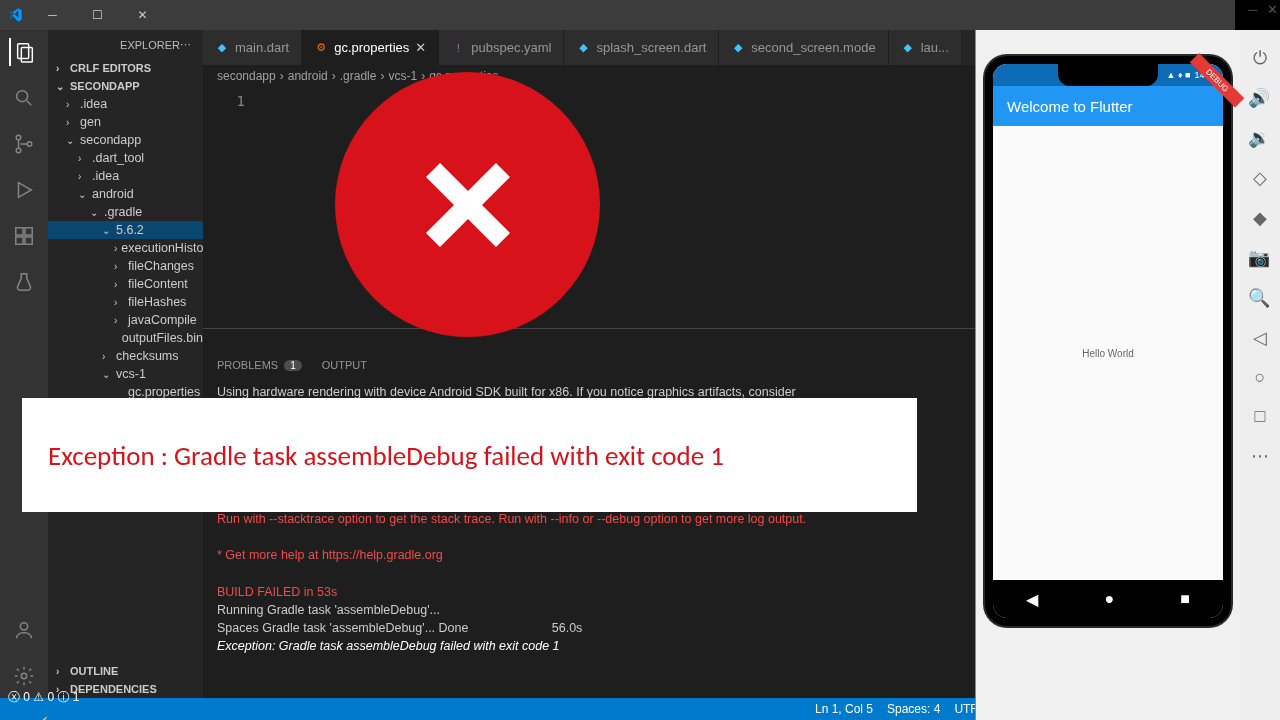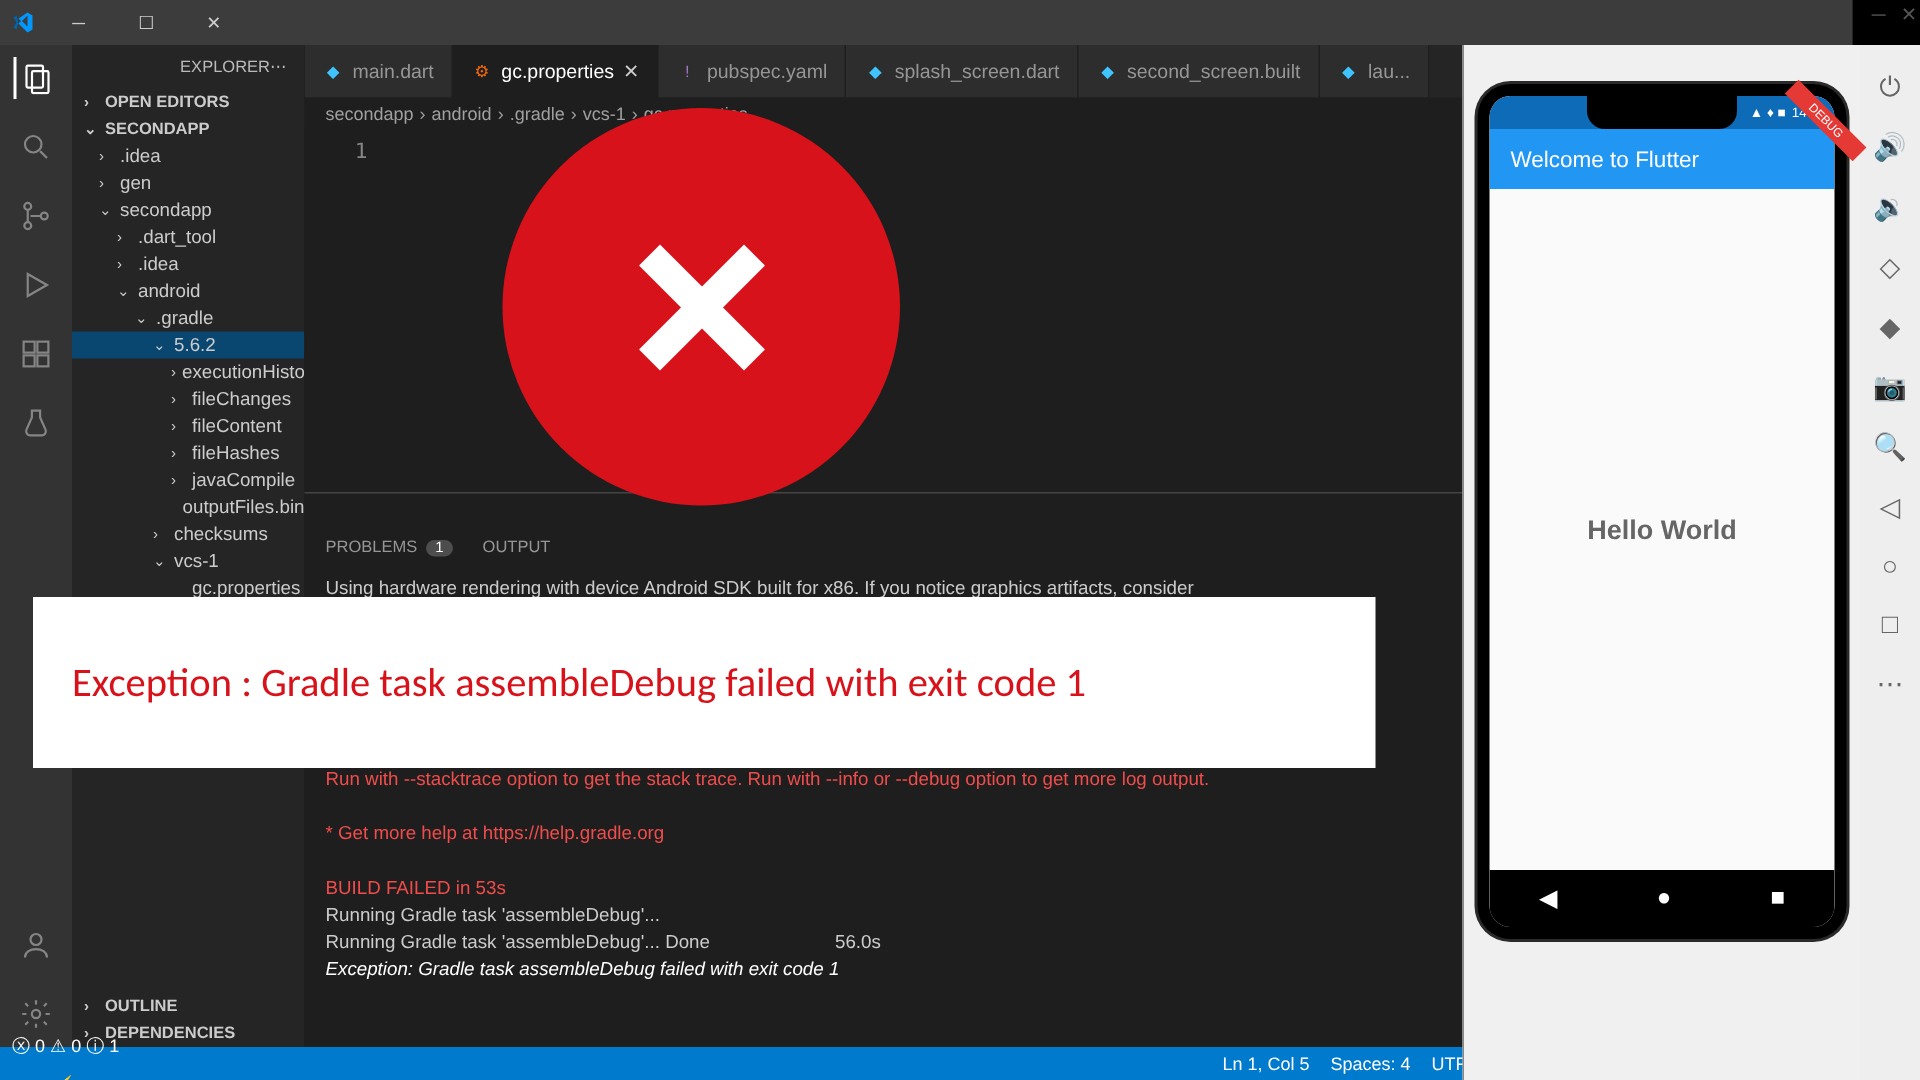--- a/index.html
+++ b/index.html
@@ -44,21 +44,21 @@
 .sb-left { display:flex; gap:10px; align-items:center;flex-direction:column;}
 .sb-right { margin-left:auto; display:flex; gap:14px; align-items:center;}
 .emulator { position:absolute; right:0; top:30px; width:305px; height:690px; background:#f0f0f0; border-left:1px solid #888; display:flex;}
 .emu-win-ctrl { position:absolute; right:2px; top:-28px; display:flex; gap:10px; color:#555; font-size:13px;}
 .emu-body { flex:1; display:flex; align-items:flex-start; justify-content:center; padding-top:26px;}
 .phone { width:246px; height:570px; background:#000; border-radius:22px; padding:8px; position:relative; box-shadow:0 0 0 2px #2a2a2a;}
 .phone-screen { width:100%; height:100%; background:#fafafa; border-radius:14px; overflow:hidden; display:flex; flex-direction:column;}
 .notch { position:absolute; top:8px; left:50%; transform:translateX(-50%); width:100px; height:22px; background:#000; border-radius:0 0 12px 12px; z-index:5;}
 .p-status { height:22px; background:#0d6bb7; display:flex; justify-content:flex-end; align-items:center; padding:0 6px; gap:4px; color:#fff; font-size:9px;}
 .appbar { height:40px; background:#2196f3; color:#fff; display:flex; align-items:center; padding:0 14px; font-size:15px; font-weight:500;}
-.p-content { flex:1; display:flex; align-items:center; justify-content:center; font-size:18px; color:#666;font-weight:bold;}
+.p-content { flex:1; display:flex; align-items:center; justify-content:center; font-size:10px; color:#666;}
 .navbar { height:38px; background:#000; display:flex; align-items:center; justify-content:space-around; color:#fff;}
 .debug-banner { position:absolute; top:18px; right:-18px; background:#e53935; color:#fff; font-size:8px; padding:2px 18px; transform:rotate(45deg); z-index:6;}
 .emu-toolbar { width:40px; background:#eeeeee; display:flex; flex-direction:column; align-items:center; padding-top:18px; gap:18px; color:#666;}
 .emu-tool { cursor:pointer; font-size:18px;}
 .overlay-error-circle { position:absolute; left:335px; top:72px; width:265px; height:265px; background:#d8121a; border-radius:50%; display:flex; align-items:center; justify-content:center; z-index:20;}
 .overlay-error-circle svg { width:140px; height:140px; }
 .overlay-banner { position:absolute; left:22px; top:398px; width:895px; height:114px; background:#fff; display:flex; align-items:center; padding-left:26px; z-index:21; font-size:27px; color:#d8121a; font-family:Calibri,Arial,sans-serif;}
 .file-ico { width:14px; height:14px; display:inline-flex; align-items:center; justify-content:center; font-size:11px;}
 .dart-ico { color:#40c4ff; } .git-ico { color:#f66a0a; } .yaml-ico { color:#a074c4; }
 </style>
@@ -137,21 +137,21 @@
       </div>
     </div>
 
     <div class="sidebar">
       <div class="sb-head">
           <span>EXPLORER</span>
           <span>⋯</span>
         </div>
       <div class="sb-section">
           <span class="chev">›</span>
-          <span>OPEN EDITORS</span>
+          <span>CRLF EDITORS</span>
         </div>
       <div class="sb-section">
           <span class="chev">⌄</span>
           <span>SECONDAPP</span>
         </div>
       <div class="tree" id="tree">
           <div class="tree-row indent1">
             <span class="chev">›</span>
             <span>.idea</span>
           </div>
@@ -252,21 +252,21 @@
           <div class="tab">
             <span class="file-ico yaml-ico">!</span>
             <span>pubspec.yaml</span>
           </div>
           <div class="tab">
             <span class="file-ico dart-ico">◆</span>
             <span>splash_screen.dart</span>
           </div>
           <div class="tab">
             <span class="file-ico dart-ico">◆</span>
-            <span>second_screen.built</span>
+            <span>second_screen.mode</span>
           </div>
           <div class="tab">
             <span class="file-ico dart-ico">◆</span>
             <span>lau...</span>
           </div>
         </div>
       <div class="crumbs">
         <span>secondapp</span> › <span>android</span> › <span>.gradle</span> › <span>vcs-1</span> › <span>gc.properties</span>
       </div>
       <div class="editor-area">
@@ -288,21 +288,21 @@
 
 
 
 <span class="t-red">* Try:</span>
 <span class="t-red">Run with --stacktrace option to get the stack trace. Run with --info or --debug option to get more log output.</span>
 
 <span class="t-red">* Get more help at https://help.gradle.org</span>
 
 <span class="t-red">BUILD FAILED in 53s</span>
 <span>Running Gradle task 'assembleDebug'...</span>
-<span>Running Gradle task 'assembleDebug'... Done                        56.0s</span>
+<span>Spaces Gradle task 'assembleDebug'... Done                        56.0s</span>
 <span class="t-orange">Exception: Gradle task assembleDebug failed with exit code 1</span>
         </div>
       </div>
     </div>
   </div>
 
   <div class="statusbar">
     <div class="sb-left">
       <span>ⓧ <span>0</span> ⚠ <span>0</span> ⓘ <span>1</span></span>
       <span>⚡</span>

